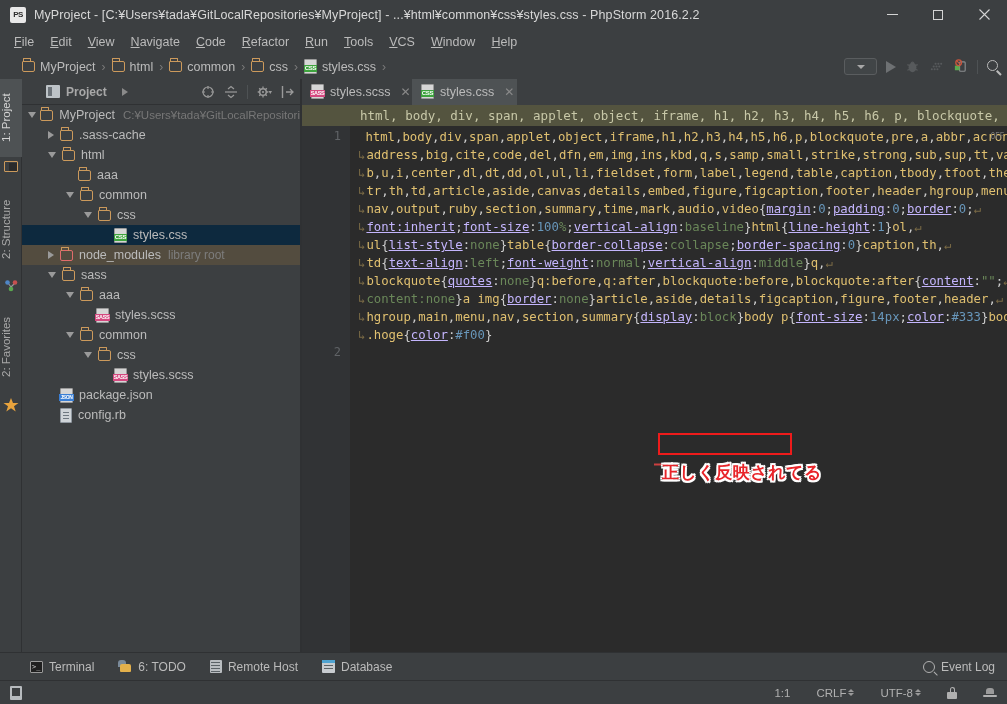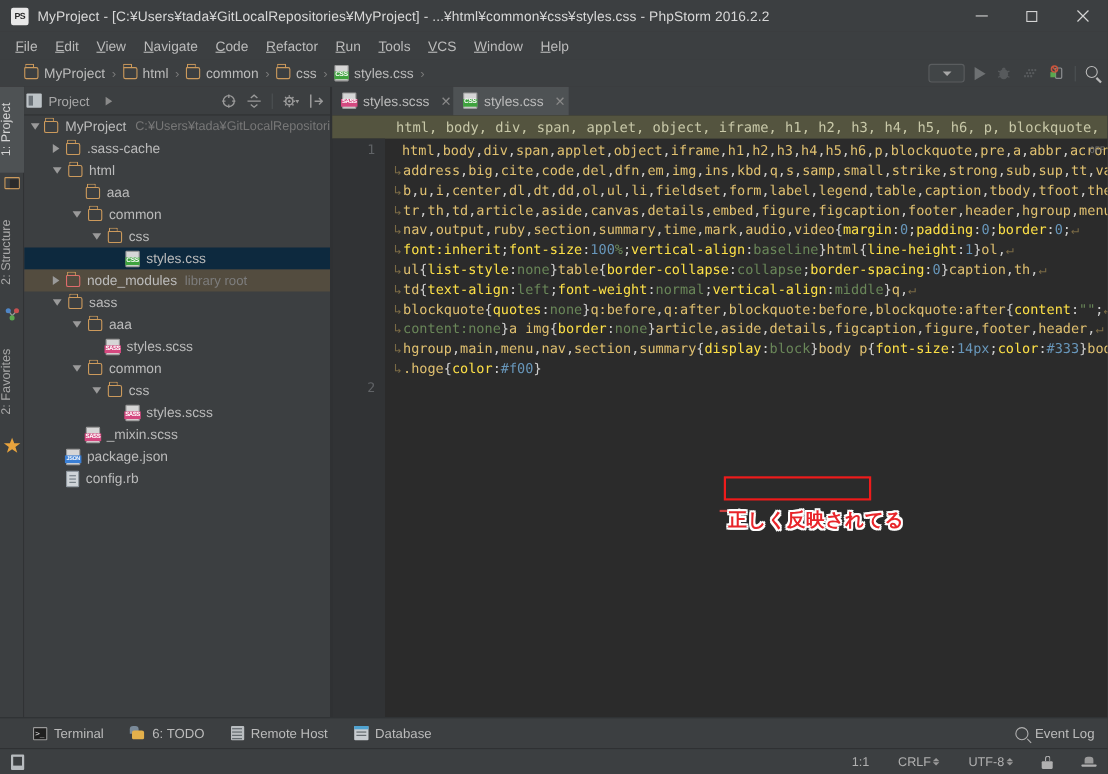--- a/index.html
+++ b/index.html
@@ -110,21 +110,21 @@
     padding:4px 0; white-space:nowrap;
   }
   .vtab.active { background:#4e5254; color:#d4d4d4; }
 
   
   .projpanel { position:absolute; left:22px; top:79px; width:278px; height:573px; background:#3c3f41; }
   .proj-header {
     height:26px; display:flex; align-items:center; background:#3c3f41;
     border-bottom:1px solid #2f3133; position:relative;
   }
-  .proj-tab { display:flex; align-items:center; gap:6px; padding-left:2px; }
+  .proj-tab { display:flex; align-items:center; gap:6px; padding-left:24px;font-weight:bold; }
   .proj-tab-ico {
     width:14px;height:13px;background:#bdc3c7;border-radius:1px;position:relative;
   }
   .proj-tab-ico::after { content:''; position:absolute; left:2px;top:2px;width:4px;height:9px;background:#6b7278; }
   .proj-tab-lbl { font-size:12px; color:#a8a8a8; }
   .proj-arrow { margin-left:9px; width:0;height:0;border-top:4px solid transparent;border-bottom:4px solid transparent;border-left:6px solid #8a8a8a; }
   .proj-tools { position:absolute; right:6px; display:flex; align-items:center; gap:9px; }
 
   .tree { position:absolute; left:0; top:26px; width:278px; height:547px; overflow:hidden; font-size:12.5px; }
   .tnode { height:20px; display:flex; align-items:center; white-space:nowrap; }
@@ -165,21 +165,21 @@
   }
   .codearea {
     position:absolute; left:48px; top:21px; width:657px; height:526px;
     font-family:"DejaVu Sans Mono", monospace; font-size:12.3px;
     line-height:18px; padding:2px 0 0 8px; color:#a9b7c6;
     white-space:pre; overflow:hidden;
   }
   .cl { display:block; height:18px; }
   .wrapmark { color:#7a6a45; margin-right:1px; }
   .s-sel  { color:#e0c070; }
-  .s-prop { color:#fde047; }
+  .s-prop { color:#c4b5fd;text-decoration:underline; }
   .s-val  { color:#6a8759; }
   .s-num  { color:#6897bb; }
   .s-str  { color:#6a8759; }
   .s-punct{ color:#cfcfcf; }
   .offbadge {
     position:absolute; right:3px; top:27px;
     font-family:"DejaVu Sans Mono", monospace; font-size:8px; color:#777; letter-spacing:-0.3px;
   }
   
   .redbox {
@@ -498,28 +498,20 @@
         </div>
         <div class="tnode">
           <span style="display:inline-block;width:80px"></span>
           <span style="display:inline-block;width:12px"></span>
           <div class="sass-ico">
             <span>SASS</span>
           </div>
           <span class="tlabel">styles.scss</span>
         </div>
         <div class="tnode">
-          <span style="display:inline-block;width:44px"></span>
-          <span style="display:inline-block;width:12px"></span>
-          <div class="sass-ico">
-            <span>SASS</span>
-          </div>
-          <span class="tlabel">_mixin.scss</span>
-        </div>
-        <div class="tnode">
           <span style="display:inline-block;width:26px"></span>
           <span style="display:inline-block;width:12px"></span>
           <div class="json-ico">
             <span>JSON</span>
           </div>
           <span class="tlabel">package.json</span>
         </div>
         <div class="tnode">
           <span style="display:inline-block;width:26px"></span>
           <span style="display:inline-block;width:12px"></span>

